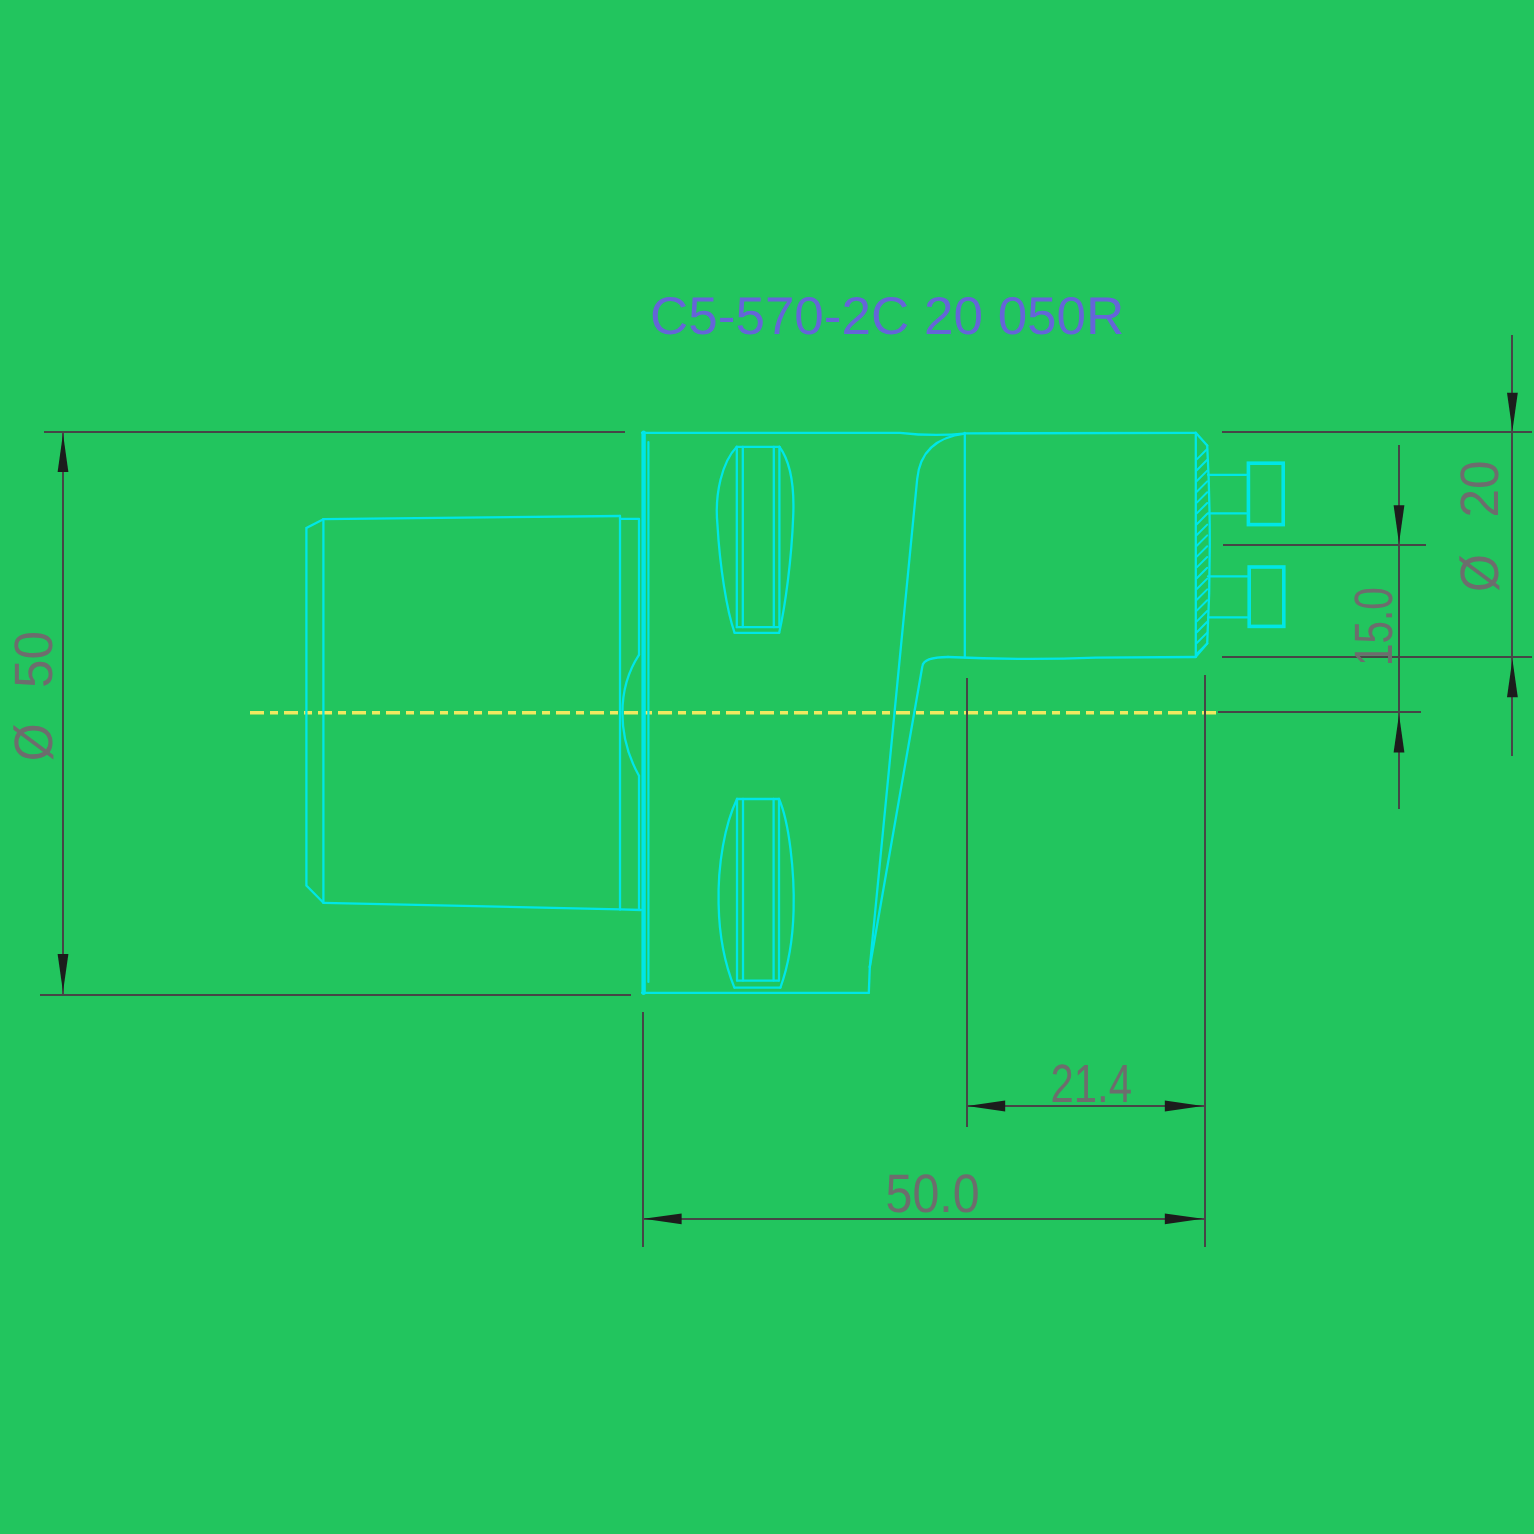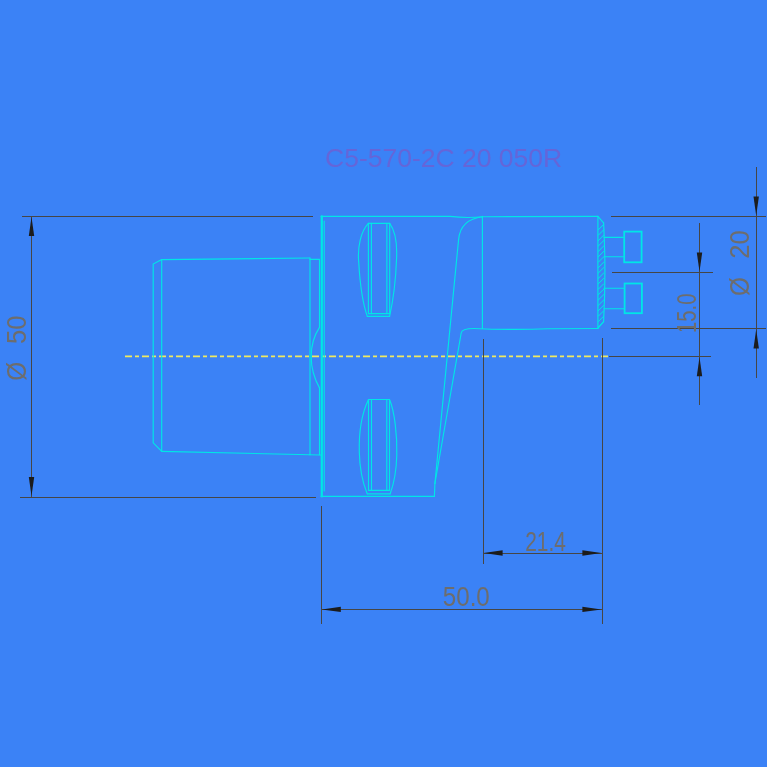--- a/index.html
+++ b/index.html
@@ -1,16 +1,16 @@
 <!DOCTYPE html>
 <html><head>
 <meta charset="utf-8">
 <style>
   html,body{margin:0;padding:0;background:#ffffff;}
-  .page{position:relative;width:767px;height:767px;background:#3b82f6;overflow:hidden;}
+  .page{position:relative;width:767px;height:767px;background:#22c55e;overflow:hidden;}
   text{font-family:"Liberation Sans",sans-serif;}
 </style>
 </head>
 <body>
 <div class="page">
 <svg width="767" height="767" viewBox="0 0 767 767">
 
 <text x="325" y="167" font-size="26.5" fill="#6565d8">C5-570-2C 20 050R</text>
 
 <line x1="125" y1="356.4" x2="608" y2="356.4" stroke="#f0e960" stroke-width="1.8" stroke-dasharray="7 3 4 3"></line>

